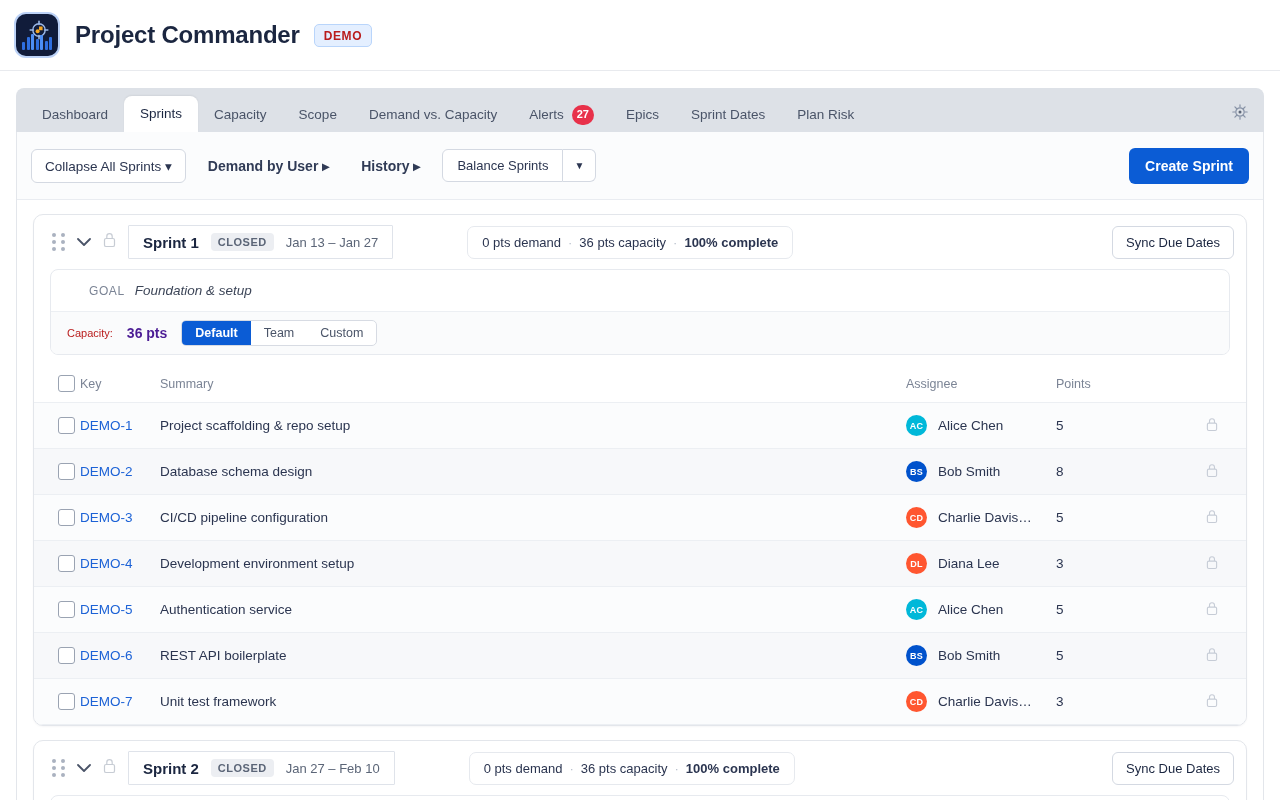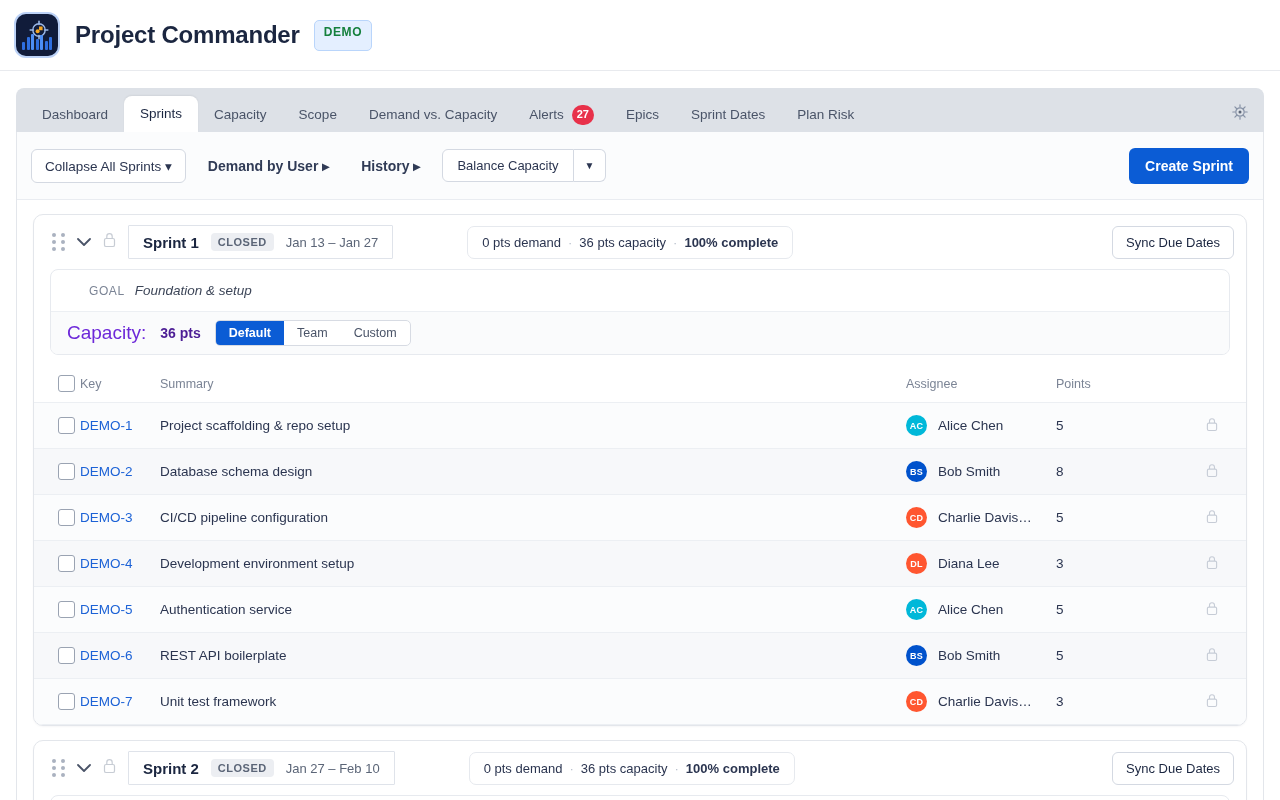--- a/index.html
+++ b/index.html
@@ -41,25 +41,25 @@
   .logo-bars i:nth-child(7){height:13px}
   .logo-cross { position:absolute; left:13px; top:6px; width:20px; height:20px; }
 
   .app-title {
     font-size: 24px; font-weight: bold; color: #1b2640;
     margin-left: 15px; letter-spacing: -0.2px;
   }
   .demo-badge {
     margin-left: 14px;
     background: #e4efff;
-    color: #15803d;
+    color: #b91c1c;
     border: 1px solid #b9d5fb;
     font-size: 12px; font-weight: bold;
     letter-spacing: 0.6px;
-    padding: 4px 9px 11px;
+    padding: 4px 9px 3px;
     border-radius: 5px;
   }
 
   
   .tabbar {
     position: relative;
     margin: 17px 16px 0 16px;
     height: 44px;
     background: #dde1e7;
     border-radius: 8px 8px 0 0;
@@ -205,21 +205,21 @@
   }
   .goal-label { color: #7b8495; font-size: 12px; letter-spacing: .6px; }
   .goal-text { color: #3d4658; font-style: italic; }
 
   .capacity-row {
     border-top: 1px solid #eceff3;
     background: #fafbfc;
     padding: 8px 16px;
     display: flex; align-items: center; gap: 14px;
   }
-  .cap-label { font-size: 19px; color: #6d28d9; }
+  .cap-label { font-size: 11px; color: #b91c1c; }
   .cap-value { font-size: 14px; font-weight: bold; color: #4c1d95; }
   .seg {
     display: inline-flex;
     border: 1px solid #d7dbe3; border-radius: 5px; overflow: hidden;
     background: #fff;
   }
   .seg button {
     font-family: "Liberation Sans", sans-serif;
     font-size: 12.5px; padding: 5px 13px;
     border: none; background: transparent; color: #4a5468; cursor: pointer;
@@ -326,21 +326,21 @@
     </div>
   </div>
 
   <div class="panel">
 
     <div class="toolbar">
       <button class="btn">Collapse All Sprints ▾</button>
       <button class="btn-plain">Demand by User ▸</button>
       <button class="btn-plain">History ▸</button>
       <span class="split">
-        <button class="btn btn-main">Balance Capacity</button>
+        <button class="btn btn-main">Balance Sprints</button>
         <button class="btn btn-arrow">▼</button>
       </span>
       <span class="spacer"></span>
       <button class="btn-primary">Create Sprint</button>
     </div>
 
     <div class="sprint-card">
       <div class="sprint-head">
         <div class="drag-dots">
           <span></span>

